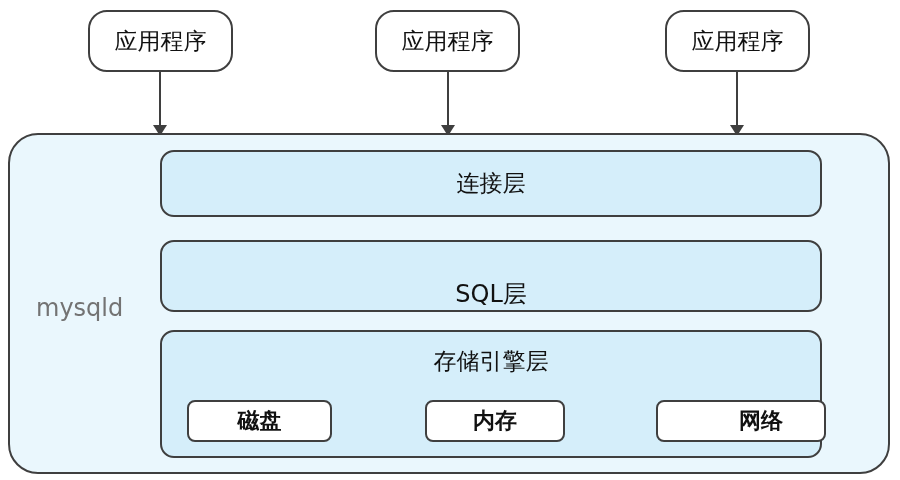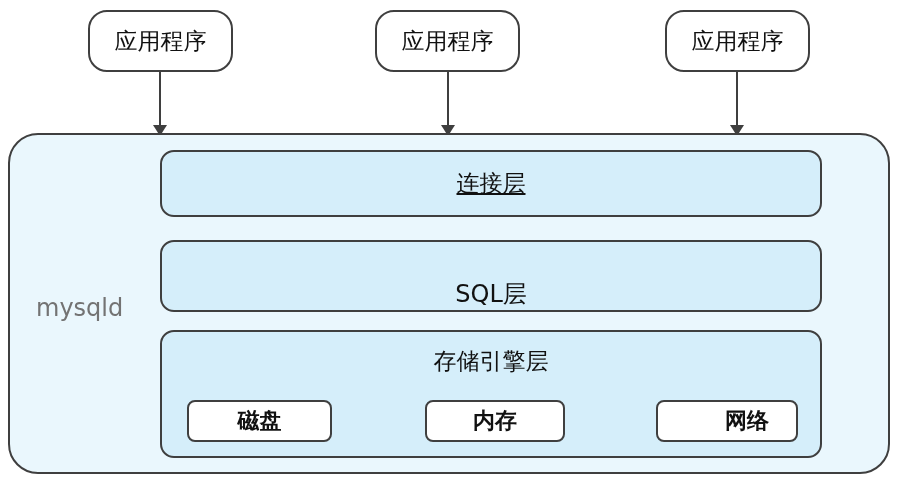--- a/index.html
+++ b/index.html
@@ -90,21 +90,20 @@
     box-sizing: border-box;
     color: #111111;
   }
   .layer.l1 {
     top: 150px;
     height: 67px;
     display: flex;
     align-items: center;
     justify-content: center;
     font-size: 23px;
-    text-decoration: underline;
   }
   .layer.l2 {
     top: 240px;
     height: 72px;
     display: flex;
     align-items: flex-end;
     justify-content: center;
     font-size: 24px;
   }
   .layer.l3 {
@@ -129,21 +128,21 @@
     display: flex;
     align-items: center;
     justify-content: center;
     font-size: 22px;
     box-sizing: border-box;
     color: #111111;
     font-weight: bold;
   }
   .engine-box.e1 { left: 25px;  width: 145px; }
   .engine-box.e2 { left: 263px; width: 140px; }
-  .engine-box.e3 { left: 494px; width: 142px; padding-left: 40px; }
+  .engine-box.e3 { left: 494px; width: 170px; padding-left: 40px; }
 </style>
 </head>
 <body>
 
 <div class="canvas">
 
   <div class="app-box a1">
     <span>应用程序</span>
   </div>
   <div class="app-box a2">

